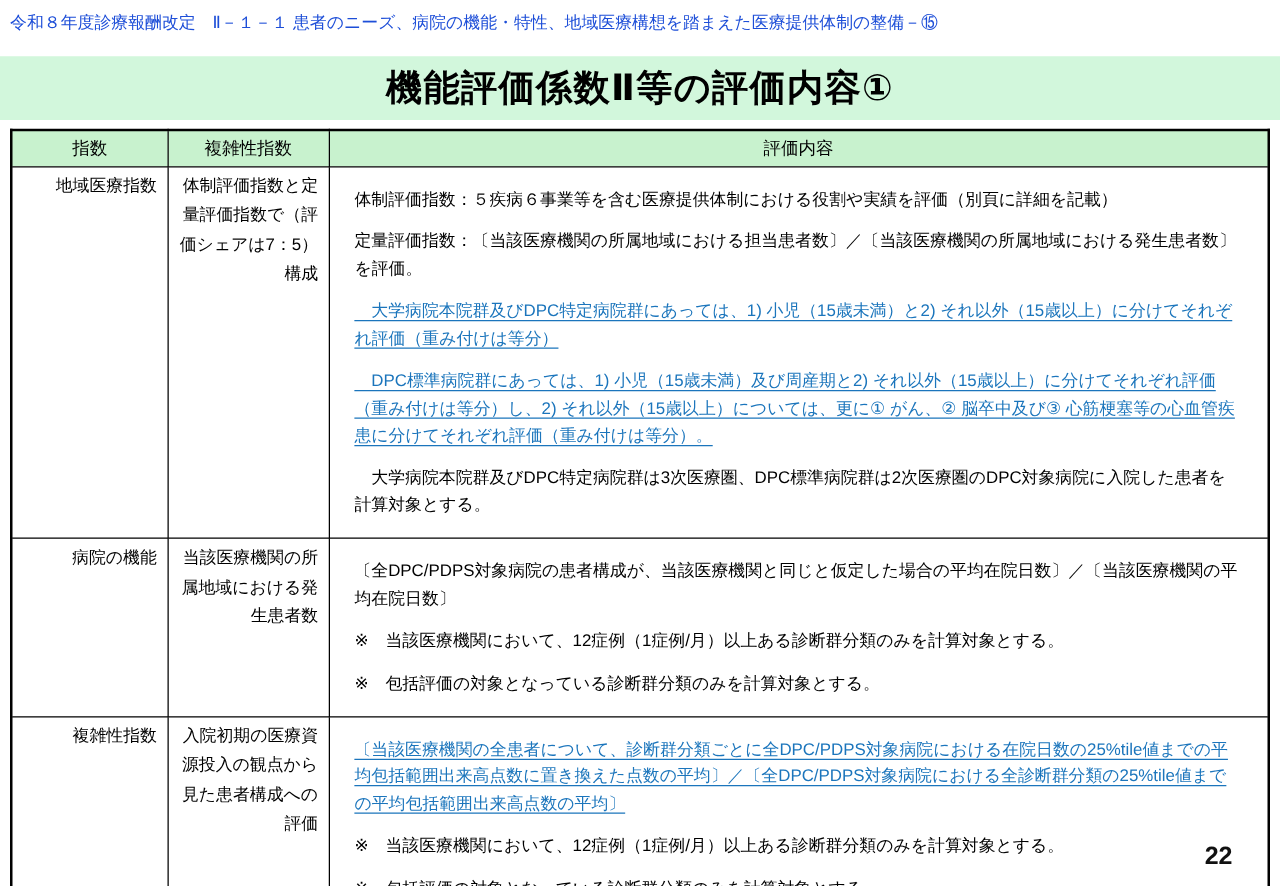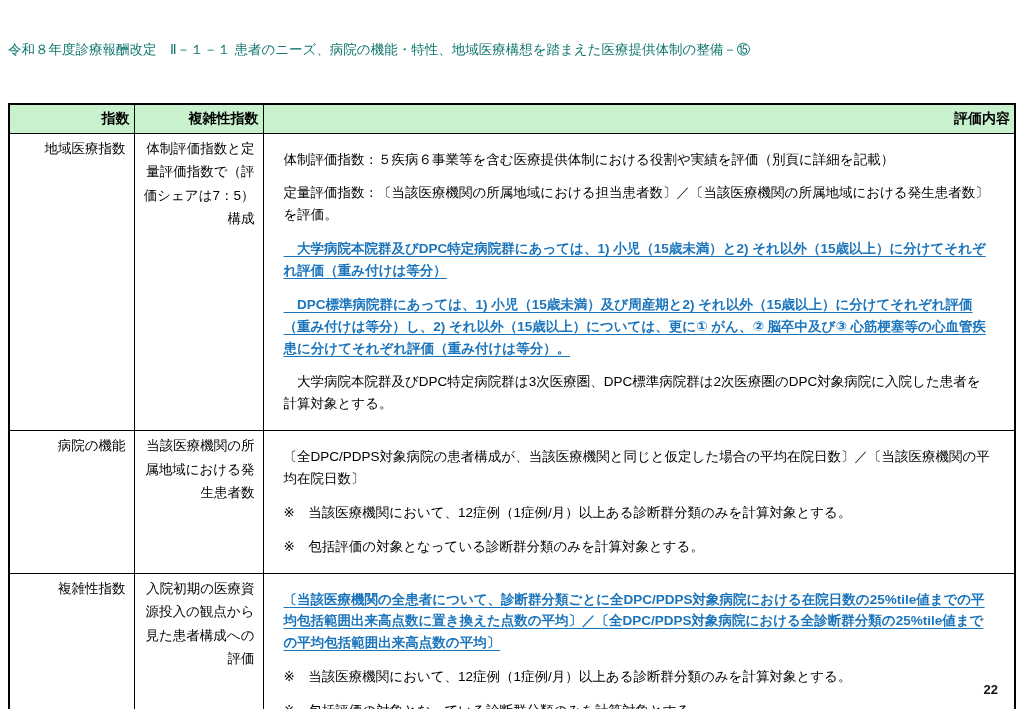--- a/index.html
+++ b/index.html
@@ -20,23 +20,22 @@
     position: relative;
     width: 1024px; height: 709px;
     background: #fff;
     overflow: hidden;
   }
   .header-note {
     position: absolute;
     top: 9px; left: 8px; right: 8px;
     font-size: 13.5px;
     line-height: 1.3;
-    color: #0f766e;
+    color: #1d4ed8;
     white-space: nowrap;
-    margin-top: 32px;
   }
   .title-band {
     position: absolute;
     top: 45px; left: 0;
     width: 100%; height: 51px;
     background: var(--band-green);
     display: flex; align-items: center; justify-content: center;
   }
   .title {
     margin: 0;
@@ -57,63 +56,66 @@
     border: 1.4px solid var(--border-color);
     padding: 3px 8px;
     vertical-align: top;
   }
   .eval-table col.c1 { width: 125px; }
   .eval-table col.c2 { width: 129px; }
   .eval-table thead tr { height: 29px; }
   .eval-table thead th {
     background: var(--header-green);
     font-size: 14px;
-    font-weight: bold;
-    text-align: right;
+    font-weight: normal;
+    text-align: center;
     vertical-align: middle;
-    padding: 2px 4px;
+    padding: 2px 20px;
   }
   .eval-table tbody tr:nth-child(1) { height: 238px; }
   .eval-table tbody tr:nth-child(2) { height: 124px; }
   .eval-table tbody tr:nth-child(3) { height: 136px; padding-left: 28px; }
   .cell-index, .cell-approach {
     font-size: 13.5px;
     line-height: 1.75;
     padding-top: 5px;
     text-align: right;
   }
   .cell-content {
     font-size: 13.5px;
     line-height: 1.62;
     padding-top: 5px;
     padding-right: 6px;
   }
   p.para { margin: 12px; }
   p.para.blue {
     color: var(--accent-blue);
-    font-weight: bold;
+    font-weight: normal;
     text-decoration: underline;
     text-underline-offset: 3px;
   }
   .page-number {
     position: absolute;
-    right: 26px; bottom: 12px;
-    font-size: 13px;
+    right: 38px; bottom: 12px;
+    font-size: 20px;
     font-weight: bold;
     color: #111;
     margin-left: 28px;
   }
 </style>
 </head>
 <body>
 
 <div class="page">
 
   <div class="header-note">令和８年度診療報酬改定　Ⅱ－１－１ 患者のニーズ、病院の機能・特性、地域医療構想を踏まえた医療提供体制の整備－⑮</div>
 
+  <div class="title-band">
+    <h1 class="title">機能評価係数Ⅱ等の評価内容①</h1>
+  </div>
 
   <table class="eval-table">
     <colgroup>
       <col class="c1">
         <col class="c2">
         <col class="c3">
     </colgroup>
     <thead>
       <tr>
         <th>指数</th>

